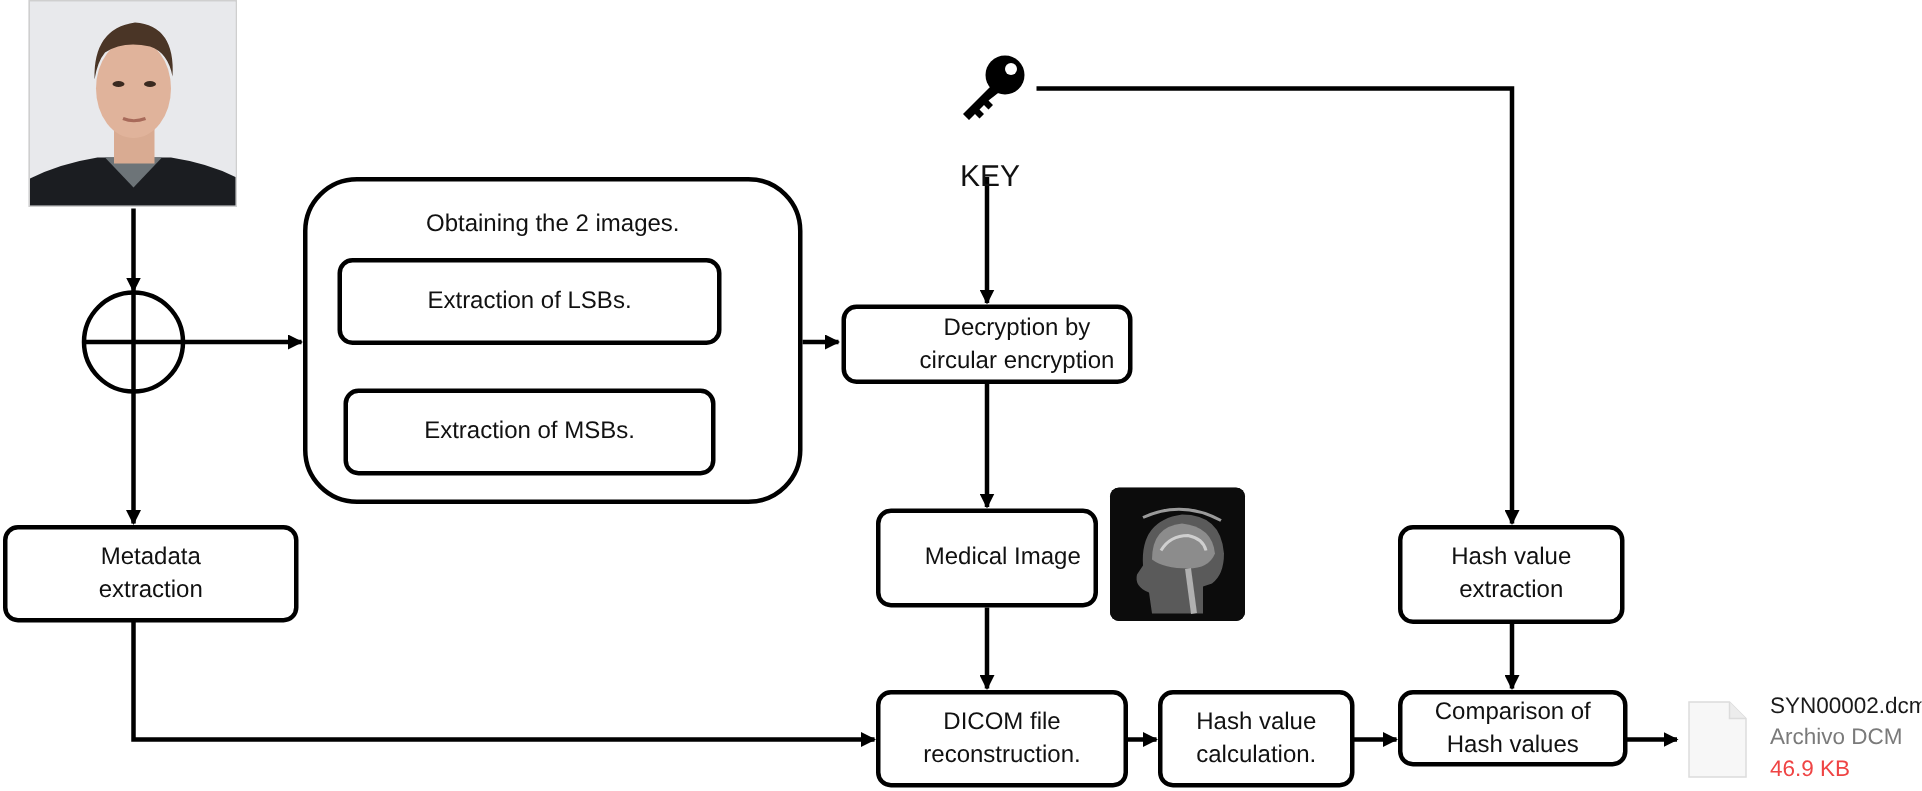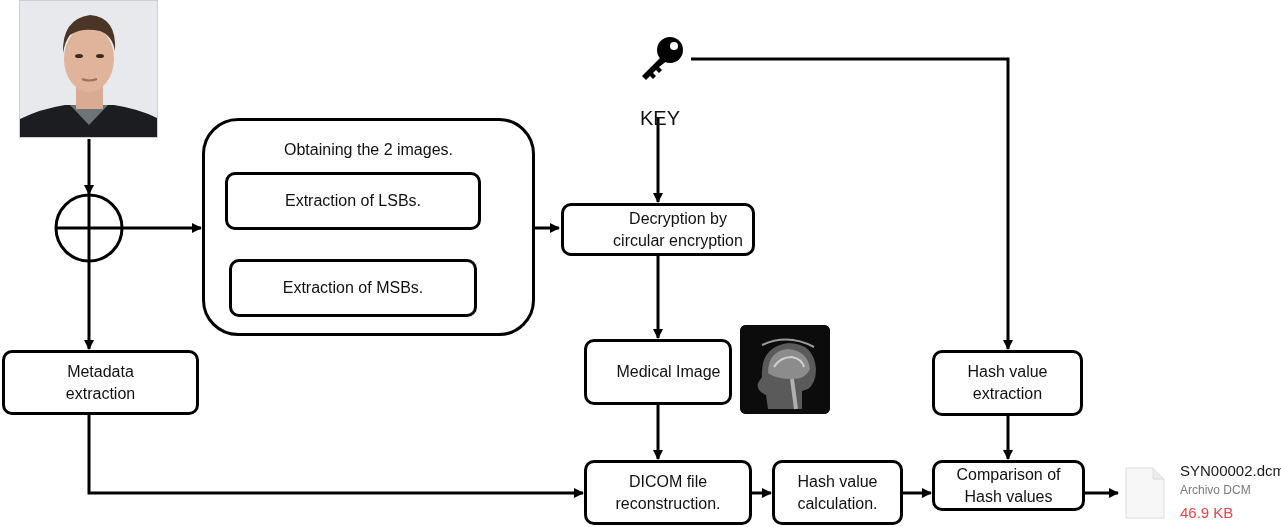--- a/index.html
+++ b/index.html
@@ -11,21 +11,21 @@
   .box.big { border-radius:36px; align-items:flex-start; padding-top:18px; font-size:16px; }
   .lbl { white-space:pre-line; }
   svg.wires { position:absolute; left:0; top:0; }
   .photo { position:absolute; left:19px; top:0; width:139px; height:138px; overflow:hidden;
            background:#e6e7ea; border:1px solid #cfcfcf; box-sizing:border-box; }
   .mri { position:absolute; left:740px; top:325px; width:90px; height:89px; background:#0c0c0c; border-radius:6px; overflow:hidden; }
   .key-label { position:absolute; left:640px; top:107px; width:40px; text-align:center; font-size:20px; }
   .file { position:absolute; left:1125px; top:462px; }
   .file-icon { position:absolute; left:0; top:5px; width:40px; height:52px; }
   .file-name { position:absolute; left:55px; top:0; font-size:15px; color:#1a1a1a; white-space:nowrap; }
-  .file-type { position:absolute; left:55px; top:21px; font-size:12px; color:#7a7a7a; white-space:nowrap; }
+  .file-type { position:absolute; left:55px; top:21px; font-size:15px; color:#7a7a7a; white-space:nowrap; }
   .file-size { position:absolute; left:55px; top:42px; font-size:15px; color:#ef4444; white-space:nowrap; }
 </style>
 </head>
 <body>
 
 <svg class="wires" width="1281" height="527">
   <defs>
     <marker id="ah" markerWidth="10" markerHeight="10" refX="9" refY="5" orient="auto" markerUnits="userSpaceOnUse">
       <path d="M0,0 L10,5 L0,10 z" fill="#000"></path>
     </marker>

